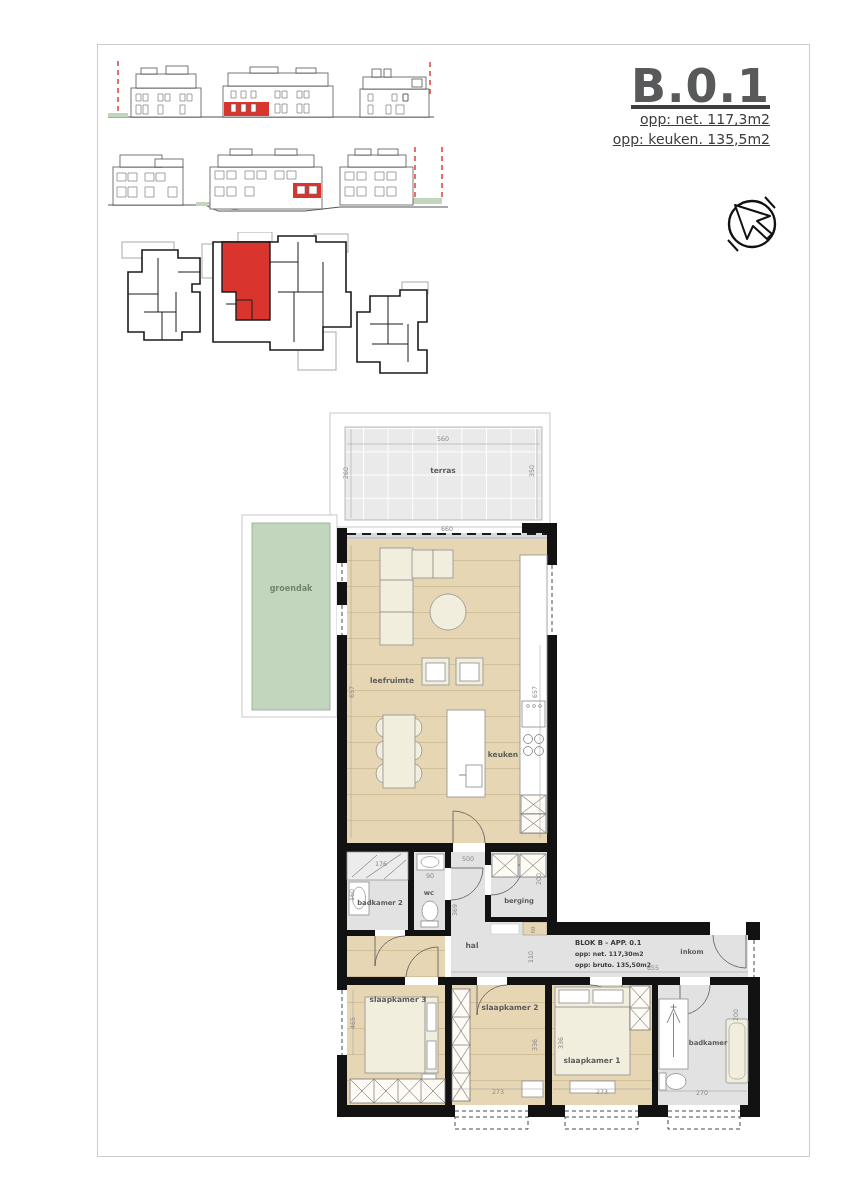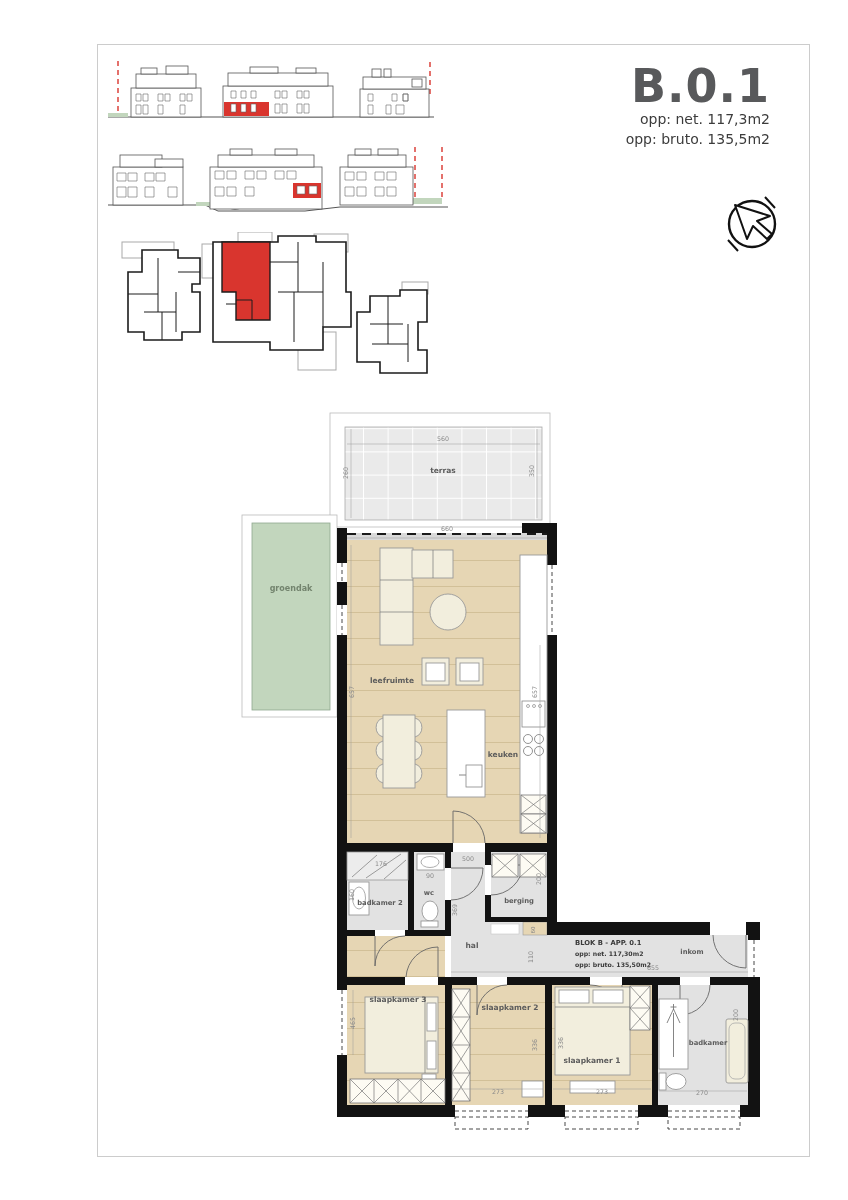--- a/index.html
+++ b/index.html
@@ -1,21 +1,21 @@
 <!DOCTYPE html>
 <html style="--c-highlight: #d9352e; --c-wall: #121212; --c-wood: #e6d6b4; --c-wood_line: #d2c098; --c-tile: #eaeaea; --c-gray_floor: #e2e2e2; --c-grass: #c2d6bd; --c-cream: #f2eedd; --c-title_gray: #58595b;"><head>
 <meta charset="utf-8">
 <style>
   html,body{margin:0;padding:0;background:#fff;}
   .page{position:relative;width:848px;height:1200px;background:#fff;overflow:hidden;
         font-family:"DejaVu Sans","Liberation Sans",sans-serif;}
   .sheet-border{position:absolute;left:97px;top:44px;width:711px;height:1111px;
         border:1px solid #cccccc;}
   .abs{position:absolute;}
-  .unit-header{position:absolute;right:78px;top:62px;width:230px;text-align:right;color:#3d3d3d;}
+  .unit-header{position:absolute;right:78px;top:62px;width:230px;text-align:right;color:#3d3d3d;text-decoration:underline;}
   .unit-header .code{font-size:46px;font-weight:bold;color:var(--c-title_gray,#58595b);line-height:1.05;letter-spacing:1px;}
   .unit-header .area{font-size:14px;color:#3c3c3c;line-height:1.4;}
   
   text{font-family:"DejaVu Sans","Liberation Sans",sans-serif;}
   .rl{font-size:7.5px;font-weight:bold;fill:#5c5c5c;text-anchor:middle;}
   .rl2{font-size:6.8px;font-weight:bold;fill:#5c5c5c;text-anchor:middle;}
   .gd{font-size:8px;font-weight:bold;fill:#73846e;text-anchor:middle;}
   .dm{font-size:6.3px;fill:#8a8a8a;text-anchor:middle;}
   .dm5{font-size:5.5px;fill:#8a8a8a;text-anchor:middle;}
   .info-t{font-size:6.8px;font-weight:bold;fill:#3a3a3a;}
@@ -36,21 +36,21 @@
 </style>
 </head>
 <body>
 
 <div class="page">
   <div class="sheet-border"></div>
 
   <div class="unit-header">
     <div class="code">B.0.1</div>
     <div class="area">opp: net. 117,3m2</div>
-    <div class="area">opp: bruto. 135,5m2</div>
+    <div class="area">opp: keuken. 135,5m2</div>
   </div>
 
   <svg class="abs" style="left:720px;top:192px" width="64" height="64" viewBox="0 0 64 64">
     <circle cx="32" cy="32" r="23" fill="none" stroke="#111" stroke-width="2.4"></circle>
     <path d="M45,5 L55,16 M8,48 L18,59" stroke="#111" stroke-width="2" fill="none"></path>
     <polygon points="15,13 27,47 33,34 47,47 52,42 37,29 50,24" fill="#fff" stroke="#111" stroke-width="2" stroke-linejoin="round"></polygon>
   </svg>
 
   <svg class="abs" style="left:100px;top:58px" width="345" height="75" viewBox="0 0 345 75">
     <path d="M8,59 H334" stroke="#555" stroke-width="1" fill="none"></path>

